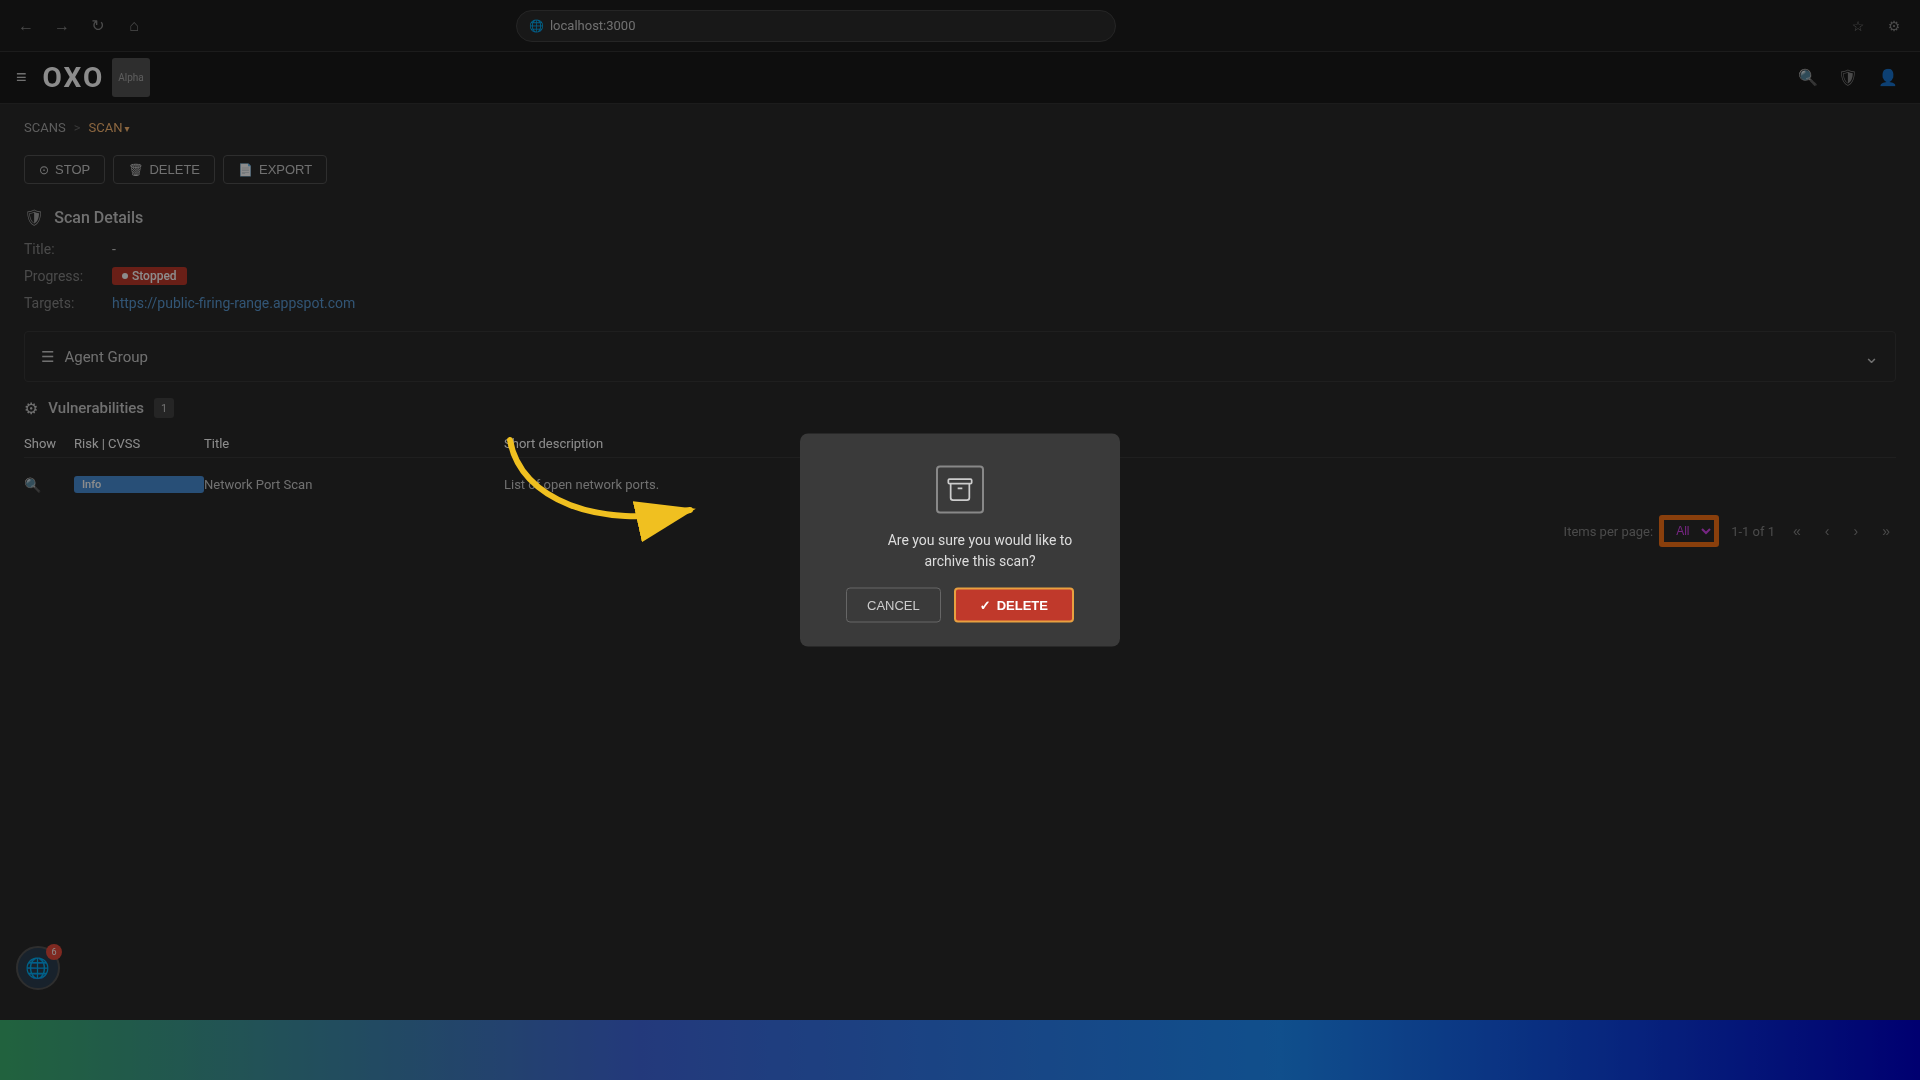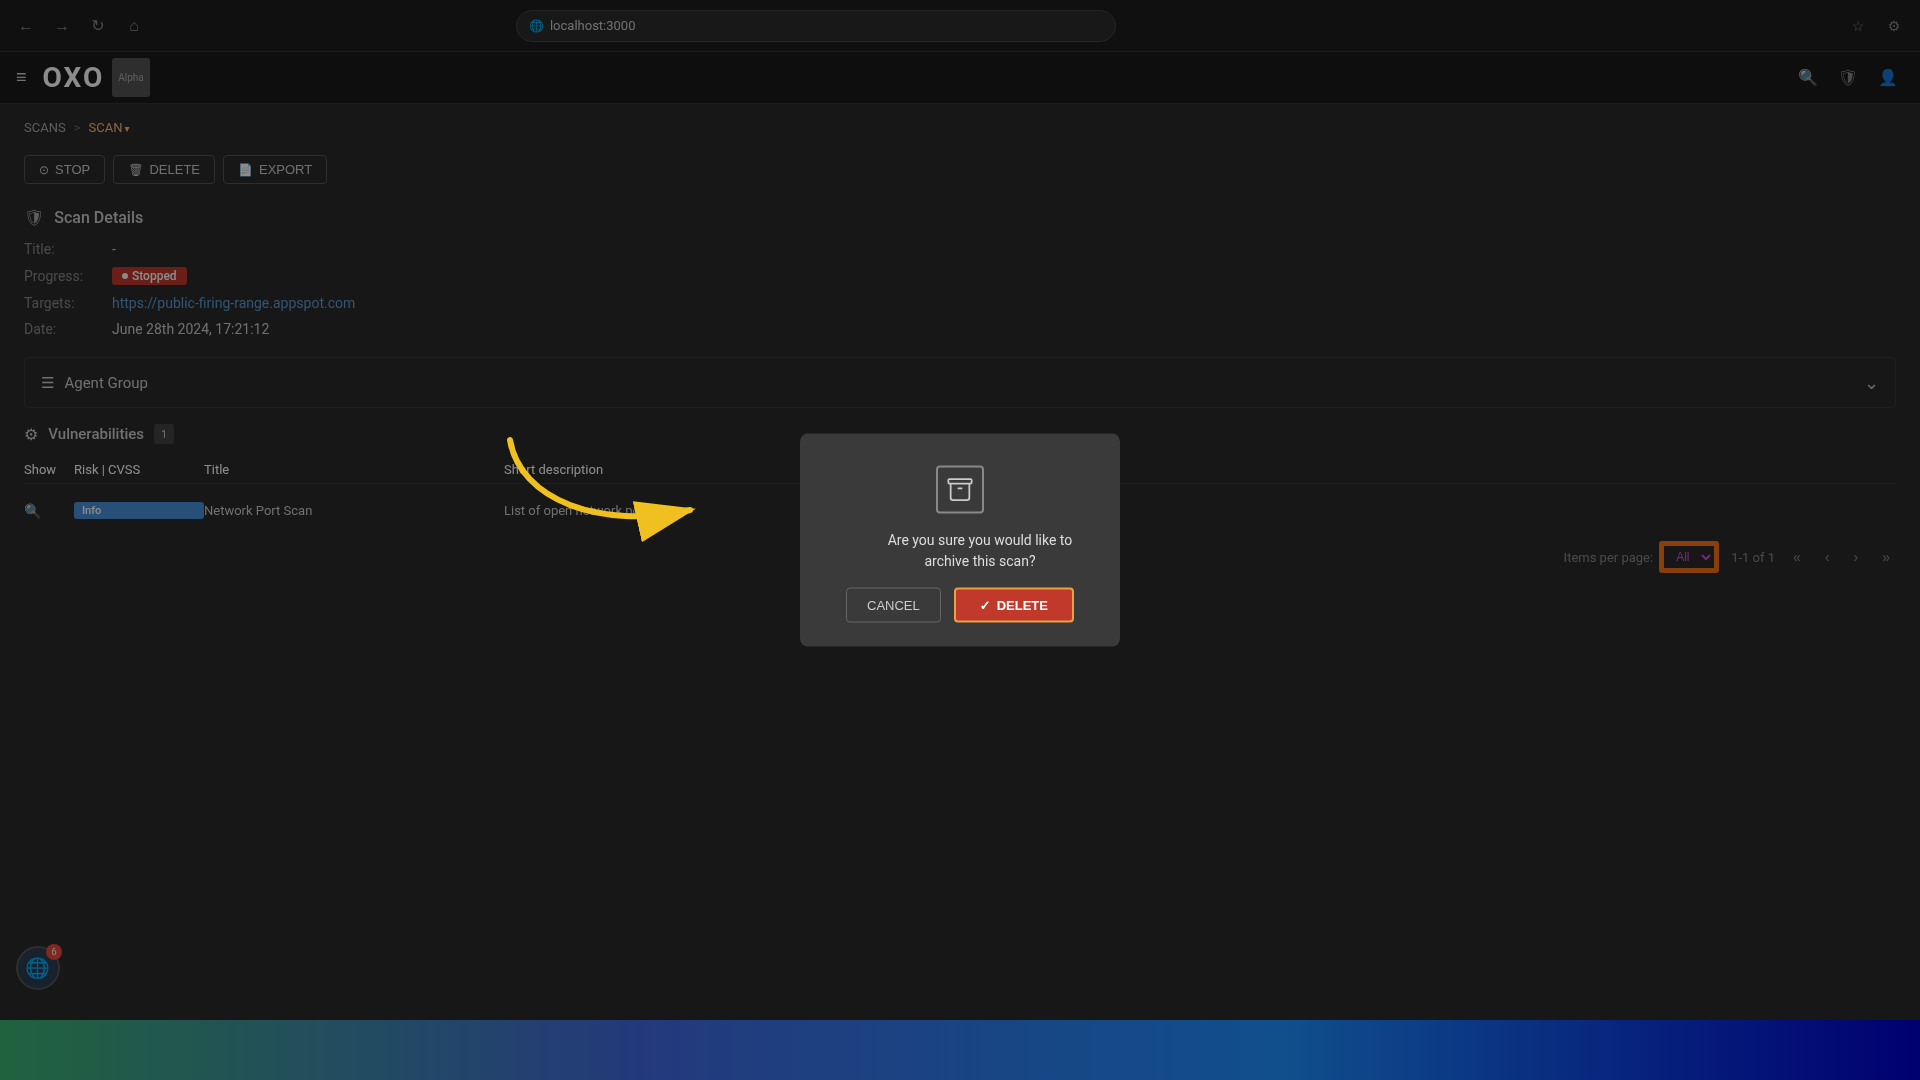--- a/index.html
+++ b/index.html
@@ -497,24 +497,20 @@
         <span class="status-dot"></span>
         <span>Stopped</span>
       </span>
     </div>
 
     <div class="detail-row">
       <span class="detail-label">Targets:</span>
       <a class="detail-link">https://public-firing-range.appspot.com</a>
     </div>
 
-    <div class="detail-row">
-      <span class="detail-label">Date:</span>
-      <span class="detail-value">June 28th 2024, 17:21:12</span>
-    </div>
   </div>
 
   <div class="collapsible-section">
     <div class="collapsible-header">
       <div class="collapsible-left">
         <span>☰</span>
         <span>Agent Group</span>
       </div>
       <span style="font-size:18px;">⌄</span>
     </div>

